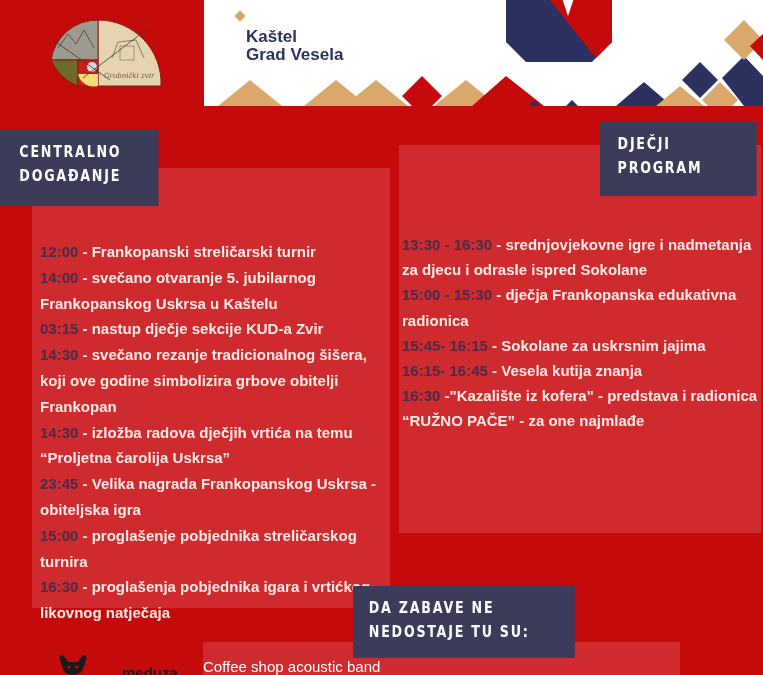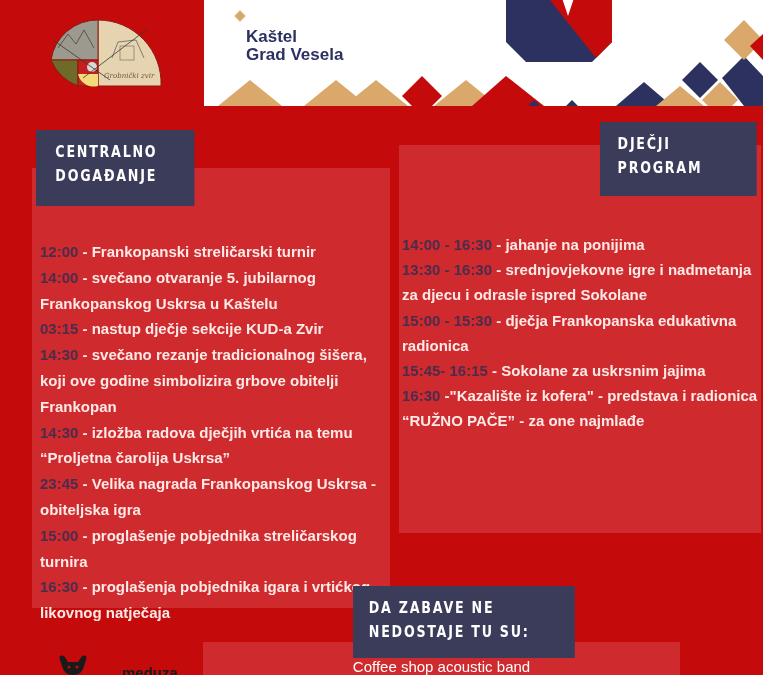--- a/index.html
+++ b/index.html
@@ -54,21 +54,20 @@
     font-size: 15px;
     line-height: 25.8px;
     margin-top: 24px;
   }
   .ev-time { color: #4a2d4d; }
   .ev-line { display: block; }
 
   .bottom-box-text {
     color: #ffffff;
     font-size: 15px;
-    text-align: center;
   }
 </style>
 </head>
 <body>
 
 <div class="abs logo-wrap">
   <svg width="115" height="70" viewBox="0 0 115 70">
 
     <path d="M50 2 L50 68 L113 68 A63 63 0 0 0 50 2 Z" fill="#e6d3b0" stroke="#8a1a10" stroke-width="1"></path>
 
@@ -113,21 +112,21 @@
     <polygon points="546,46 559,34 559,60" fill="#c40a0a"></polygon>
   </svg>
 </div>
 <div class="abs diamond-small"></div>
 <div class="abs header-text">
   <div>Kaštel</div>
   <div>Grad Vesela</div>
 </div>
 
 <div class="abs box" style="left:32px; top:168px; width:358px; height:440px;"></div>
-<div class="abs" style="left:0; top:130px;margin-left:36px;">
+<div class="abs" style="left:0; top:130px;">
   <div class="sec-title" style="width:180px; height:76px; padding-left:22px;">
     <div>CENTRALNO</div>
     <div>DOGAĐANJE</div>
   </div>
 </div>
 <div class="abs ev-list" style="left:40px; top:215px; width:350px;">
   <div class="ev-line"><span class="ev-time">12:00</span><span> - Frankopanski streličarski turnir</span></div>
   <div class="ev-line"><span class="ev-time">14:00</span><span> - svečano otvaranje 5. jubilarnog Frankopanskog Uskrsa u  Kaštelu</span></div>
   <div class="ev-line"><span class="ev-time">03:15</span><span> - nastup dječje sekcije  KUD-a  Zvir</span></div>
   <div class="ev-line"><span class="ev-time">14:30</span><span> - svečano rezanje tradicionalnog šišera, koji ove godine simbolizira grbove obitelji Frankopan</span></div>
@@ -138,24 +137,24 @@
 </div>
 
 <div class="abs box" style="left:399px; top:145px; width:362px; height:388px;"></div>
 <div class="abs" style="left:580px; top:122px;padding-left:20px;">
   <div class="sec-title" style="width:178px; height:74px; padding-left:20px;">
     <div>DJEČJI</div>
     <div>PROGRAM</div>
   </div>
 </div>
 <div class="abs ev-list" style="left:402px; top:208px; width:356px; line-height:25.2px;">
-  <div class="ev-line"><span class="ev-time">14:00 - 16:30</span><span> - jahanje na ponijima</span></div>
   <div class="ev-line"><span class="ev-time">13:30 - 16:30</span><span> - srednjovjekovne igre i nadmetanja za djecu i odrasle ispred Sokolane</span></div>
   <div class="ev-line"><span class="ev-time">15:00 - 15:30</span><span> - dječja Frankopanska edukativna radionica</span></div>
   <div class="ev-line"><span class="ev-time">15:45- 16:15</span><span> - Sokolane za uskrsnim jajima</span></div>
+  <div class="ev-line"><span class="ev-time">16:15- 16:45</span><span> - Vesela kutija znanja</span></div>
   <div class="ev-line"><span class="ev-time">16:30</span><span> -"Kazalište iz kofera" - predstava i radionica “RUŽNO PAČE” - za one najmlađe</span></div>
 </div>
 
 <div class="abs box" style="left:203px; top:642px; width:477px; height:40px;"></div>
 <div class="abs" style="left:353px; top:586px;">
   <div class="sec-title" style="width:252px; height:72px; padding-left:18px;">
     <div>DA ZABAVE NE</div>
     <div>NEDOSTAJE TU SU:</div>
   </div>
 </div>

